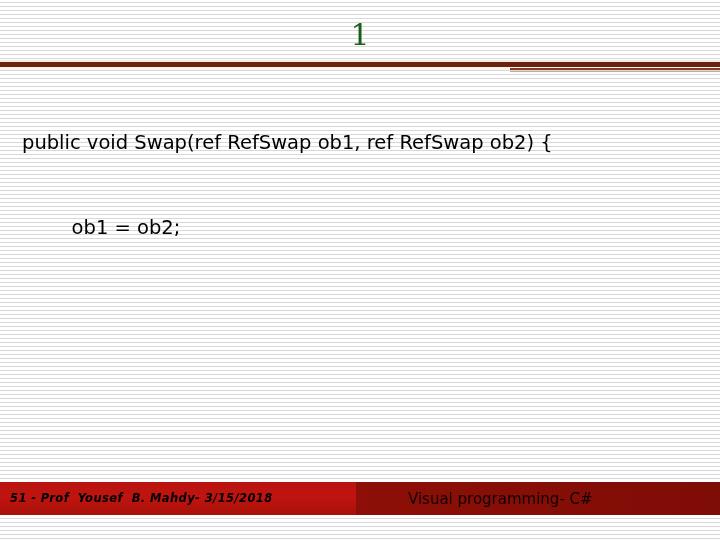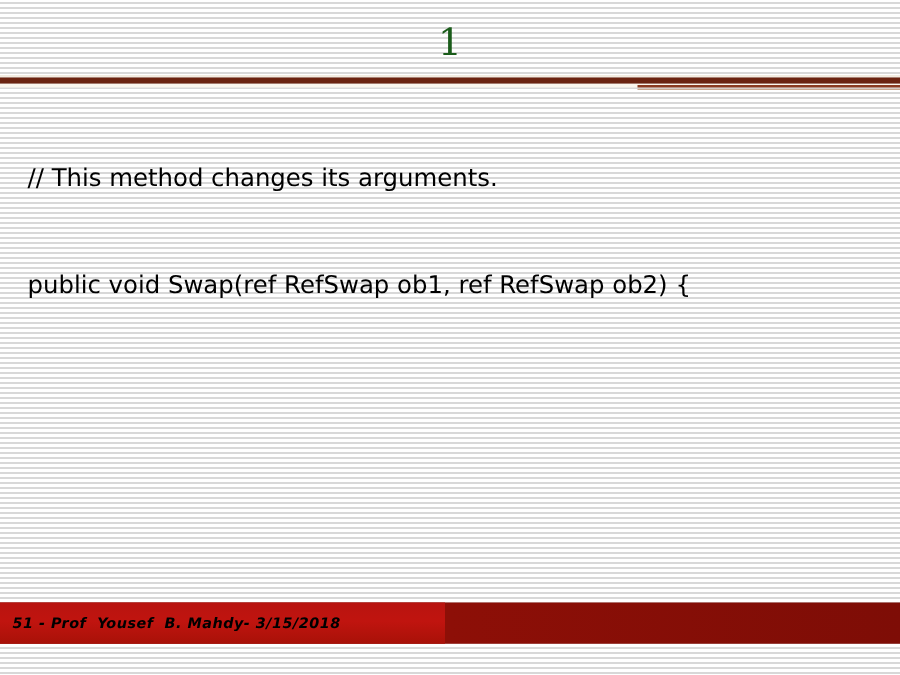--- a/index.html
+++ b/index.html
@@ -155,33 +155,34 @@
 
   <div class="slide-number">1</div>
 
   <div class="rule-cream-top"></div>
   <div class="rule-main"></div>
   <div class="rule-cream-bottom"></div>
   <div class="rule-secondary"></div>
   <div class="rule-secondary2"></div>
 
   <div class="code-body">
-    <div class="code-line">// This method changes its arguments.</div>
     <div class="code-line">public void Swap(ref RefSwap ob1, ref RefSwap ob2) {</div>
+    <div class="code-line">        ob1 = ob2;</div>
     
     
     
     
     
     
     
     
     
     
   </div>
 
   <div class="footer">
     <div class="footer-right-bg"></div>
     <div class="footer-left-bg"></div>
     <div class="footer-left-text">51 - Prof  Yousef  B. Mahdy- 3/15/2018</div>
+    <div class="footer-right-text">Visual programming- C#</div>
   </div>
 
 </div>
 
 </body></html>

